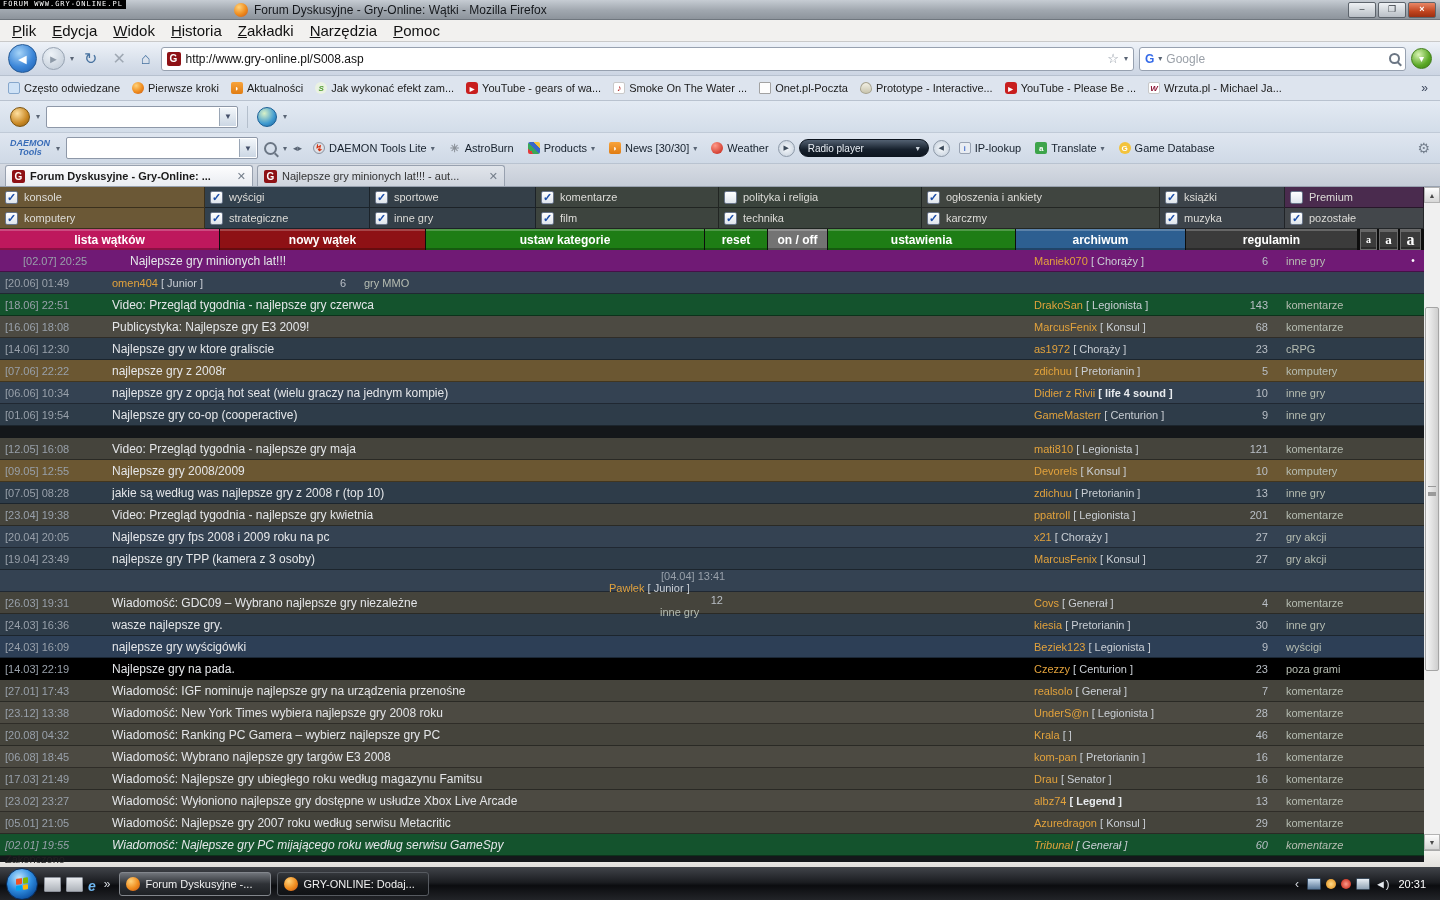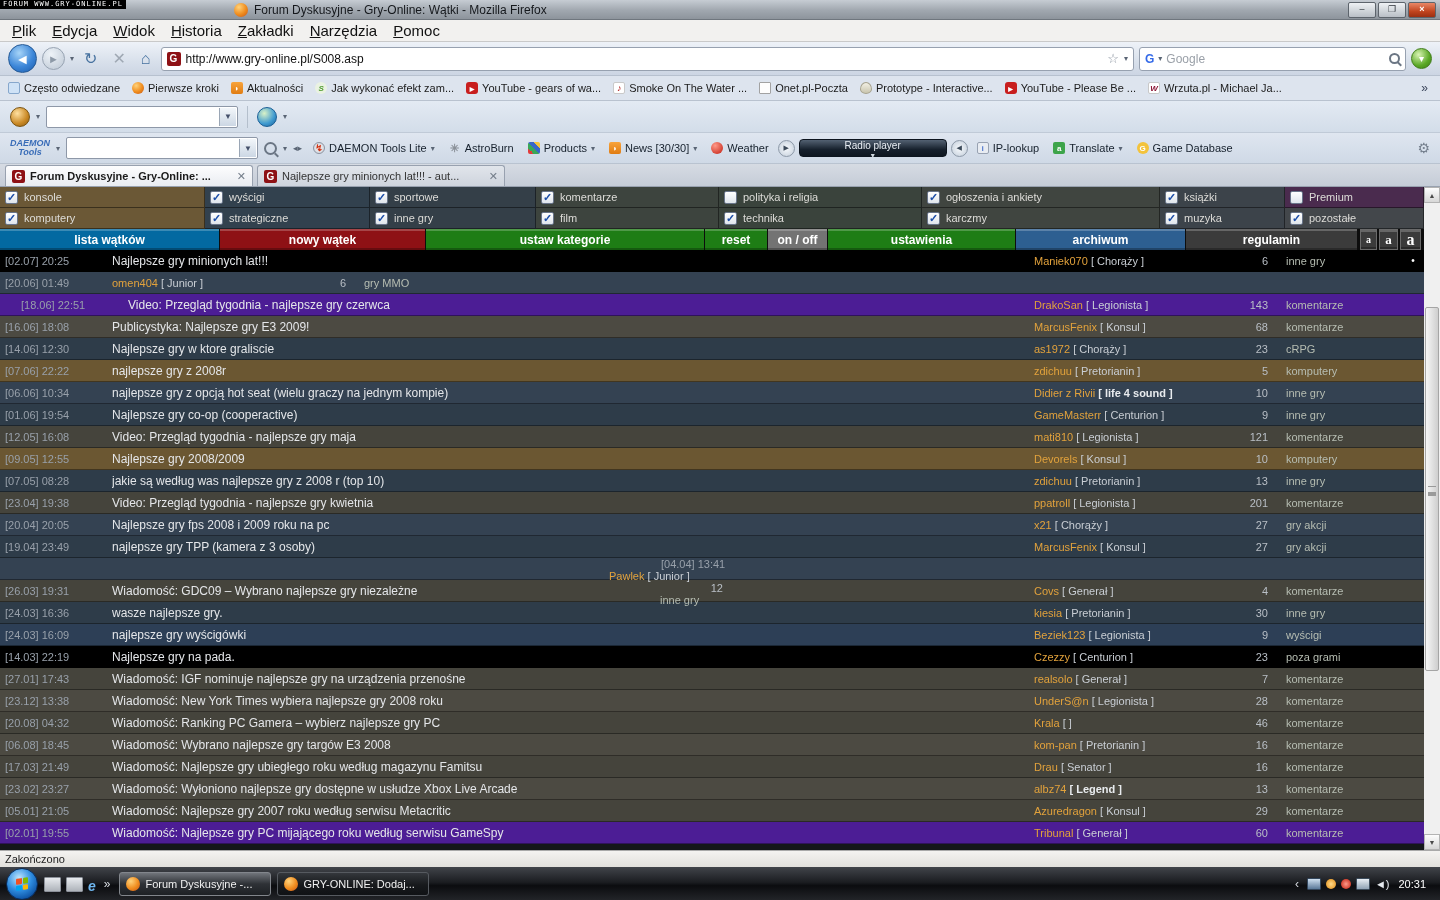--- a/index.html
+++ b/index.html
@@ -81,22 +81,22 @@
   .ri-globe{background:radial-gradient(circle at 35% 30%,#d9f2c8,#3f9ad0 60%,#1a5f96);border:1px solid #1a5f96;}
   .combo{width:190px;height:20px;background:#fff;border:1px solid #8e98a8;border-radius:2px;position:relative;flex:none;}
   .combo .dd{position:absolute;right:1px;top:1px;bottom:1px;width:16px;background:linear-gradient(#f2f6fa,#ccd7e4);
     border-left:1px solid #9aa6b5;display:flex;align-items:center;justify-content:center;font-size:8px;color:#44506a;}
   .vsep{width:1px;height:22px;background:#b4bfcc;margin:0 3px;}
   .dt-logo{font-size:9px;line-height:9px;font-weight:bold;font-style:italic;color:#3a6db8;text-align:center;flex:none;}
   .dt-item{display:flex;align-items:center;gap:4px;font-size:11px;color:#16202c;padding:0 5px;white-space:nowrap;}
   .arrows{font-size:9px;color:#5a6575;}
   .play-circle{width:15px;height:15px;border-radius:50%;flex:none;display:flex;align-items:center;justify-content:center;
     background:radial-gradient(#f6f9fc,#c2cdda);border:1px solid #8d99a8;color:#3c4a5a;font-size:7px;}
-  .player-pill{height:16px;width:112px;border-radius:4px;background:linear-gradient(#536172,#16202c 60%,#0e1620);
-    border:1px solid #0c141e;color:#e8edf3;font-size:10px;display:flex;align-items:center;justify-content:space-between;padding:0 17px;flex-direction:column;}
+  .player-pill{height:16px;width:112px;border-radius:9px;background:linear-gradient(#536172,#16202c 60%,#0e1620);
+    border:1px solid #0c141e;color:#e8edf3;font-size:10px;display:flex;align-items:center;justify-content:space-between;padding:0 8px;}
   .gear{margin-left:auto;font-size:14px;color:#76808e;}
 
   
   .tabstrip{height:23px;background:linear-gradient(#d6dbe3,#c5ccd7);display:flex;align-items:flex-end;padding:2px 5px 0;gap:4px;border-bottom:1px solid #98a1af;box-sizing:border-box;}
   .tab{width:248px;height:21px;border:1px solid #98a1af;border-bottom:none;border-radius:3px 3px 0 0;
     display:flex;align-items:center;gap:5px;padding:0 6px;font-size:11px;box-sizing:border-box;}
   .tab.active{background:linear-gradient(#fdfdfe,#e9ecf1);color:#1a1a1a;font-weight:bold;}
   .tab.inactive{background:linear-gradient(#e1e5eb,#ced4dd);color:#333;}
   .tab .lbl{flex:1;white-space:nowrap;overflow:hidden;}
   .tab .x{color:#747e8a;font-size:11px;font-weight:normal;}
@@ -404,49 +404,49 @@
           <div class="cat-cell" style="width: 125px; background: rgb(60, 67, 74);">
             <span class="cb">✓</span>
             <span class="cat-label">muzyka</span>
           </div>
           <div class="cat-cell" style="width: 139px; background: rgb(67, 71, 75);">
             <span class="cb">✓</span>
             <span class="cat-label">pozostałe</span>
           </div>
         </div>
       <div class="btnrow" id="btnrow">
-          <div class="abtn" style="width: 220px; background: #0369a1;">lista wątków</div>
+          <div class="abtn" style="width: 220px; background: #be185d;">lista wątków</div>
           <div class="abtn" style="width: 206px; background: rgb(142, 17, 21);">nowy wątek</div>
           <div class="abtn" style="width: 279px; background: rgb(30, 125, 21);">ustaw kategorie</div>
           <div class="abtn" style="width: 63px; background: rgb(30, 125, 21);">reset</div>
           <div class="abtn" style="width: 60px; background: #737373;">on / off</div>
           <div class="abtn" style="width: 188px; background: rgb(30, 125, 21);">ustawienia</div>
           <div class="abtn" style="width: 170px; background: rgb(45, 95, 145);">archiwum</div>
           <div class="abtn" style="width: 172px; background: rgb(59, 59, 59);">regulamin</div>
           <div class="abtn fontbtn" style="width: 17px; background: rgb(59, 59, 59); font-size: 10px;">a</div>
           <div class="abtn fontbtn" style="width: 19px; background: rgb(59, 59, 59); font-size: 13px;">a</div>
           <div class="abtn fontbtn" style="width: 21px; background: rgb(59, 59, 59); font-size: 16px;">a</div>
         </div>
       <div id="threads">
-          <div class="trow" style="background: #000000;">
+          <div class="trow" style="background: #701a75; padding-left: 18px;">
             <span class="t-date">[02.07] 20:25</span>
             <span class="t-title">Najlepsze gry minionych lat!!!</span>
             <span class="t-author"><span class="a-name">Maniek070</span><span class="a-rank"> [ Chorąży ]</span></span>
             <span class="t-count">6</span>
             <span class="t-cat">inne gry</span>
             <span class="t-flag">•</span>
           </div>
           <div class="trow" style="background: rgb(52, 66, 82);">
             <span class="t-date">[20.06] 01:49</span>
             <span class="t-author"><span class="a-name">omen404</span><span class="a-rank"> [ Junior ]</span></span>
             <span class="t-count">6</span>
             <span class="t-cat">gry MMO</span>
             <span class="t-flag"></span>
           </div>
-          <div class="trow" style="background: #4c1d95; padding-left: 16px;">
+          <div class="trow" style="background: #14532d;">
             <span class="t-date">[18.06] 22:51</span>
             <span class="t-title">Video: Przegląd tygodnia - najlepsze gry czerwca</span>
             <span class="t-author"><span class="a-name">DrakoSan</span><span class="a-rank"> [ Legionista ]</span></span>
             <span class="t-count">143</span>
             <span class="t-cat">komentarze</span>
             <span class="t-flag"></span>
           </div>
           <div class="trow" style="background: rgb(76, 74, 66);">
             <span class="t-date">[16.06] 18:08</span>
             <span class="t-title">Publicystyka: Najlepsze gry E3 2009!</span>
@@ -480,21 +480,21 @@
             <span class="t-flag"></span>
           </div>
           <div class="trow" style="background: rgb(46, 60, 73);">
             <span class="t-date">[01.06] 19:54</span>
             <span class="t-title">Najlepsze gry co-op (cooperactive)</span>
             <span class="t-author"><span class="a-name">GameMasterr</span><span class="a-rank"> [ Centurion ]</span></span>
             <span class="t-count">9</span>
             <span class="t-cat">inne gry</span>
             <span class="t-flag"></span>
           </div>
-          <div class="trow" style="background: rgb(69, 68, 60);">
+          <div class="trow" style="background: rgb(69, 68, 60); margin-top: 12px;">
             <span class="t-date">[12.05] 16:08</span>
             <span class="t-title">Video: Przegląd tygodnia - najlepsze gry maja</span>
             <span class="t-author"><span class="a-name">mati810</span><span class="a-rank"> [ Legionista ]</span></span>
             <span class="t-count">121</span>
             <span class="t-cat">komentarze</span>
             <span class="t-flag"></span>
           </div>
           <div class="trow" style="background: rgb(107, 87, 50);">
             <span class="t-date">[09.05] 12:55</span>
             <span class="t-title">Najlepsze gry 2008/2009</span>
@@ -624,21 +624,21 @@
             <span class="t-flag"></span>
           </div>
           <div class="trow" style="background: rgb(69, 68, 60);">
             <span class="t-date">[05.01] 21:05</span>
             <span class="t-title">Wiadomość: Najlepsze gry 2007 roku według serwisu Metacritic</span>
             <span class="t-author"><span class="a-name">Azuredragon</span><span class="a-rank"> [ Konsul ]</span></span>
             <span class="t-count">29</span>
             <span class="t-cat">komentarze</span>
             <span class="t-flag"></span>
           </div>
-          <div class="trow" style="background: #4c1d95;">
+          <div class="trow" style="background: #14532d; font-style: italic;">
             <span class="t-date">[02.01] 19:55</span>
             <span class="t-title">Wiadomość: Najlepsze gry PC mijającego roku według serwisu GameSpy</span>
             <span class="t-author"><span class="a-name">Tribunal</span><span class="a-rank"> [ Generał ]</span></span>
             <span class="t-count">60</span>
             <span class="t-cat">komentarze</span>
             <span class="t-flag"></span>
           </div>
         </div>
       <div class="filler"></div>
     </div>

